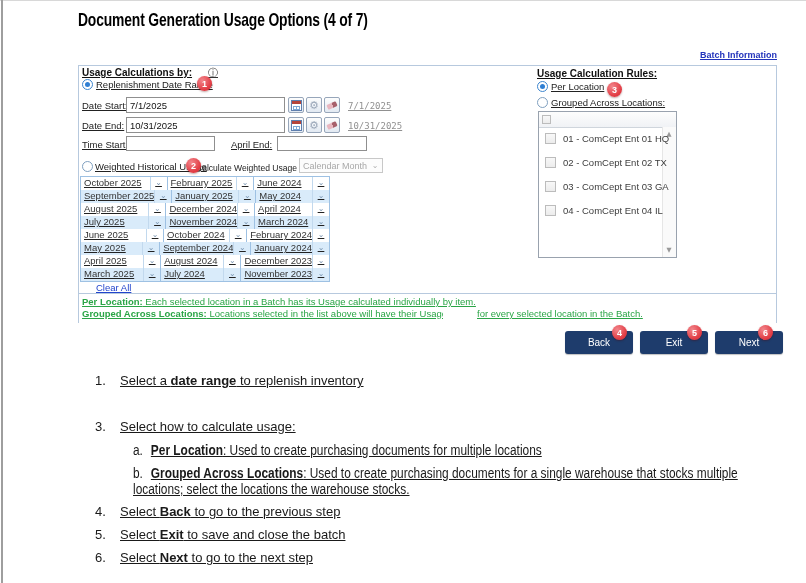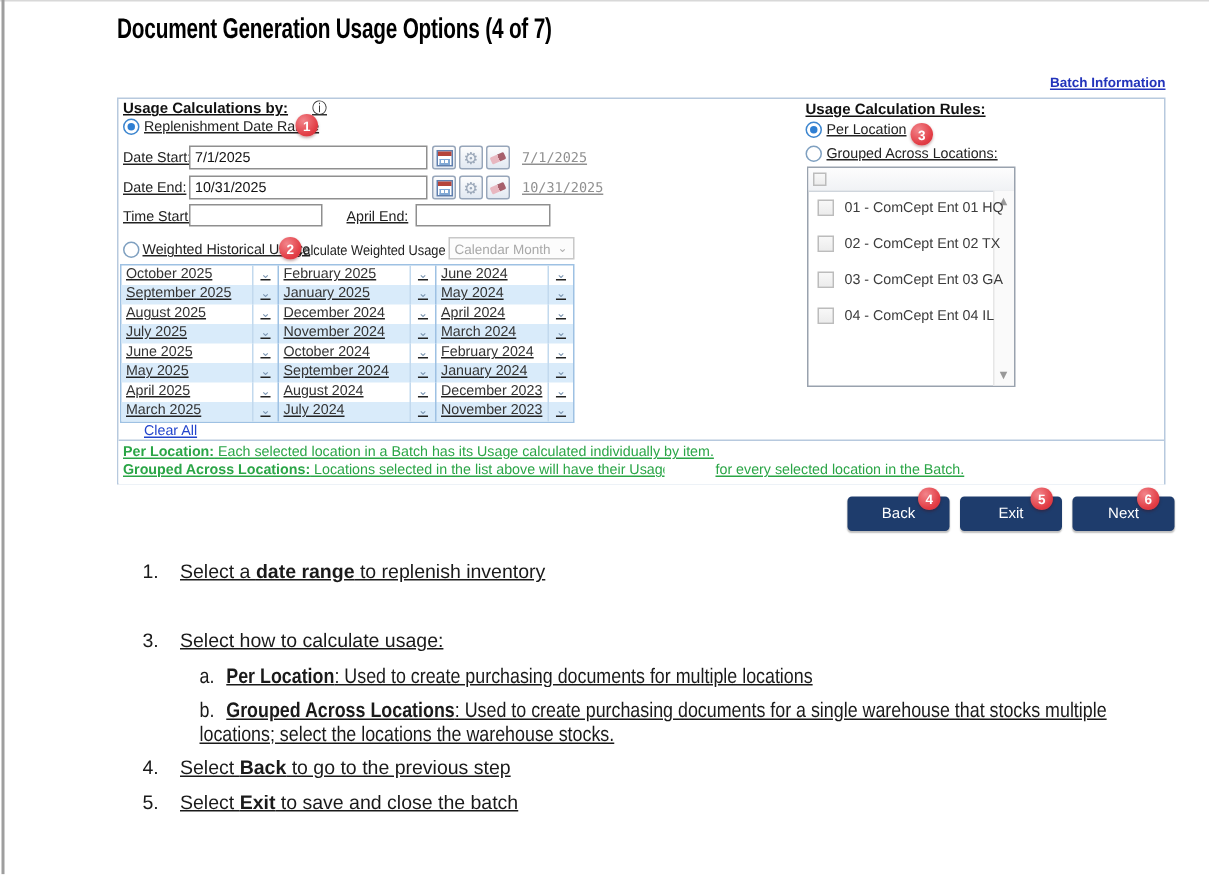--- a/index.html
+++ b/index.html
@@ -42,21 +42,21 @@
                  repeating-linear-gradient(0deg,#7fa7d4 0 1px,transparent 1px 3px);}
   .gear{font-family:"DejaVu Sans",sans-serif;font-size:11px;line-height:11px;color:#9aa7b8;}
   .eraser{width:10px;height:5px;border-radius:1px;transform:rotate(-24deg);
           background:linear-gradient(90deg,#e8b7c0 0 55%,#a7606b 55%);}
 
   .dis-select{position:absolute;border:1px solid #c8c8c8;background:#fcfcfc;color:#a8a8a8;
               font-size:9px;display:flex;align-items:center;box-sizing:border-box;padding-left:3px;}
   .dis-select .dchev{margin-left:auto;width:14px;text-align:center;color:#b0b0b0;font-size:8px;font-family:"DejaVu Sans",sans-serif;}
 
   
-  .mgrid{left:80px;top:176px;width:303px;border:1px solid #9ec1e3;box-sizing:border-box;background:#fff;}
+  .mgrid{left:80px;top:176px;width:250px;border:1px solid #9ec1e3;box-sizing:border-box;background:#fff;}
   .mrow{display:flex;height:13px;line-height:12px;}
   .mrow.blue{background:#d9ebfa;}
   .msel{display:flex;box-sizing:border-box;cursor:pointer;}
   .msel.ca,.msel.cb{width:105px;border-right:1px solid #9ec1e3;}
   .msel.cc{width:91px;justify-content:flex-end;}
   .mtext{flex:1;padding-left:3px;font-size:9.5px;color:#333;white-space:nowrap;overflow:hidden;}
   .mchev{width:16px;text-align:center;border-left:1px solid #c2d9ee;color:#7b96b2;font-size:8px;
          font-family:"DejaVu Sans",sans-serif;line-height:12px;}
 
   .link{color:#2244cc;font-size:9.5px;cursor:pointer;white-space:nowrap;}
@@ -317,14 +317,15 @@
 
   <div class="abs ins-sub" style="top:443px;">
     <div class="condPar" style="white-space:nowrap;"><span class="mk">a.</span><b>Per Location</b><span>: Used to create purchasing documents for multiple locations</span></div>
   </div>
   <div class="abs ins-sub" style="top:466px;">
     <div class="condPar"><span class="mk">b.</span><b>Grouped Across Locations</b><span>: Used to create purchasing documents for a single warehouse that stocks multiple locations; select the locations the warehouse stocks.</span></div>
   </div>
 
   <div class="abs ins" style="top:504px;"><span class="mk">4.</span><span>Select </span><b>Back</b><span> to go to the previous step</span></div>
   <div class="abs ins" style="top:527px;"><span class="mk">5.</span><span>Select </span><b>Exit</b><span> to save and close the batch</span></div>
+  <div class="abs ins" style="top:550px;"><span class="mk">6.</span><span>Select </span><b>Next</b><span> to go to the next step</span></div>
 
 </div>
 
 </body></html>

